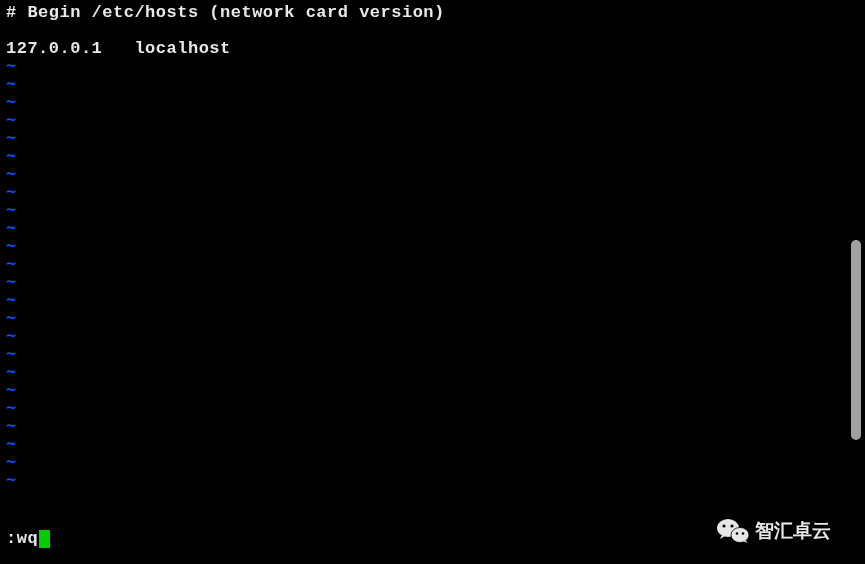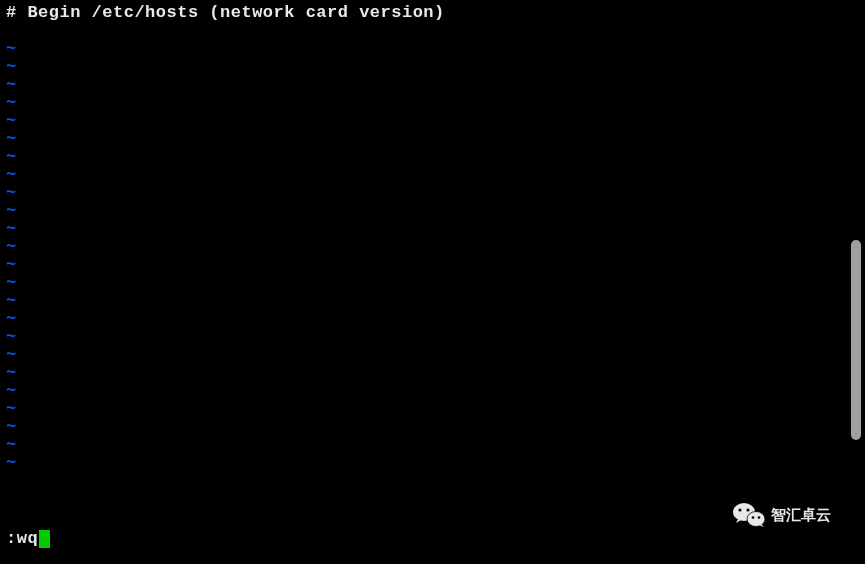--- a/index.html
+++ b/index.html
@@ -71,41 +71,42 @@
       position: absolute;
       right: 2px;
       top: 240px;
       width: 10px;
       height: 200px;
       background: #a0a0a0;
       border-radius: 5px;
     }
     .watermark {
       position: absolute;
-      bottom: 36px;
+      bottom: 20px;
       right: 34px;
       display: flex;
       align-items: center;
       gap: 6px;
       color: #e8e8e8;
       font-family: "Microsoft YaHei", "SimHei", sans-serif;
-      font-size: 15px;
+      font-size: 19px;
       font-weight: bold;
     }
     .wechat-icon svg {
       display: block;
     }
   </style>
 </head>
 <body>
 
 <div class="terminal">
   <div>
     <div class="content-line"># Begin /etc/hosts (network card version)</div>
     <div class="blank-line"></div>
+    <div class="content-line">127.0.0.1   localhost</div>
   </div>
   <div class="tilde-region">
       <div class="tilde">~</div>
       <div class="tilde">~</div>
       <div class="tilde">~</div>
       <div class="tilde">~</div>
       <div class="tilde">~</div>
       <div class="tilde">~</div>
       <div class="tilde">~</div>
       <div class="tilde">~</div>

